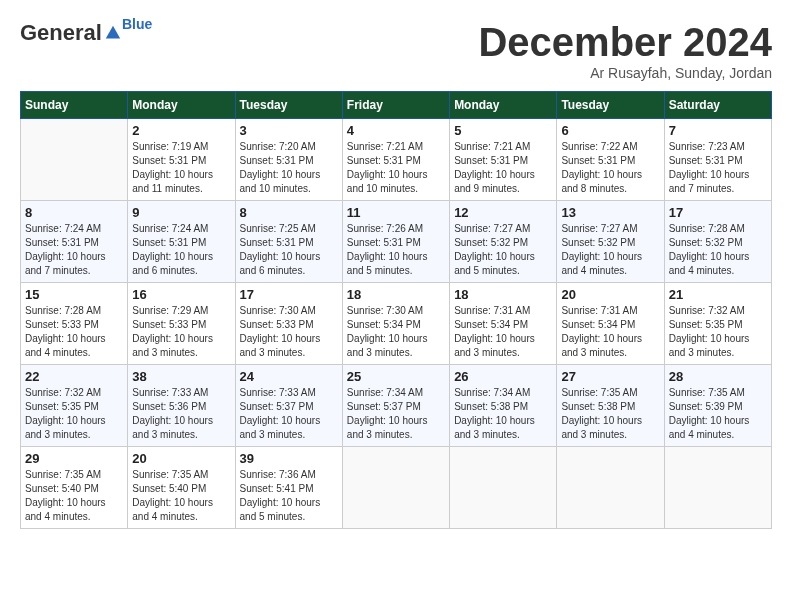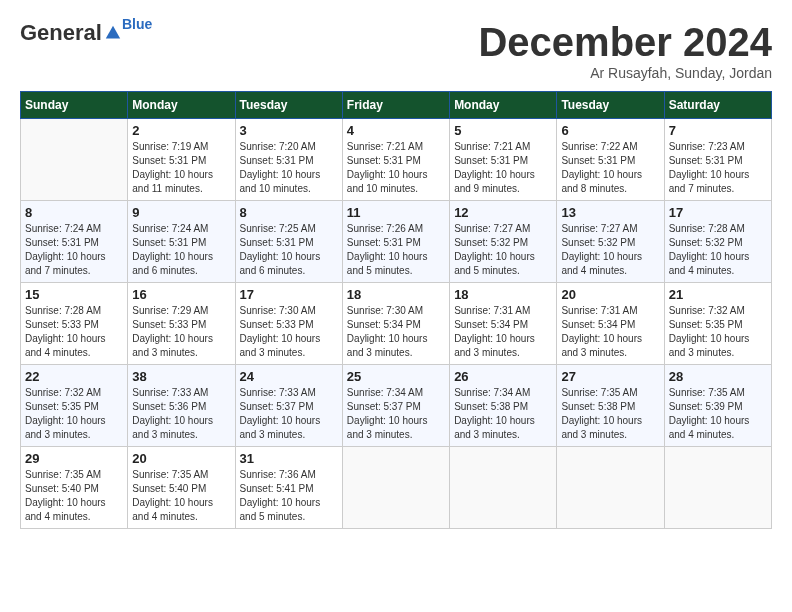--- a/index.html
+++ b/index.html
@@ -241,21 +241,21 @@
       <tr>
         <td>
           <div class="day-number">29</div>
           <div class="day-info">Sunrise: 7:35 AM<br>Sunset: 5:40 PM<br>Daylight: 10 hours and 4 minutes.</div>
         </td>
         <td>
           <div class="day-number">20</div>
           <div class="day-info">Sunrise: 7:35 AM<br>Sunset: 5:40 PM<br>Daylight: 10 hours and 4 minutes.</div>
         </td>
         <td>
-          <div class="day-number">31</div>
+          <div class="day-number">39</div>
           <div class="day-info">Sunrise: 7:36 AM<br>Sunset: 5:41 PM<br>Daylight: 10 hours and 5 minutes.</div>
         </td>
         <td class="empty-cell"></td>
         <td class="empty-cell"></td>
         <td class="empty-cell"></td>
         <td class="empty-cell"></td>
       </tr>
     </tbody>
 </table>
 

